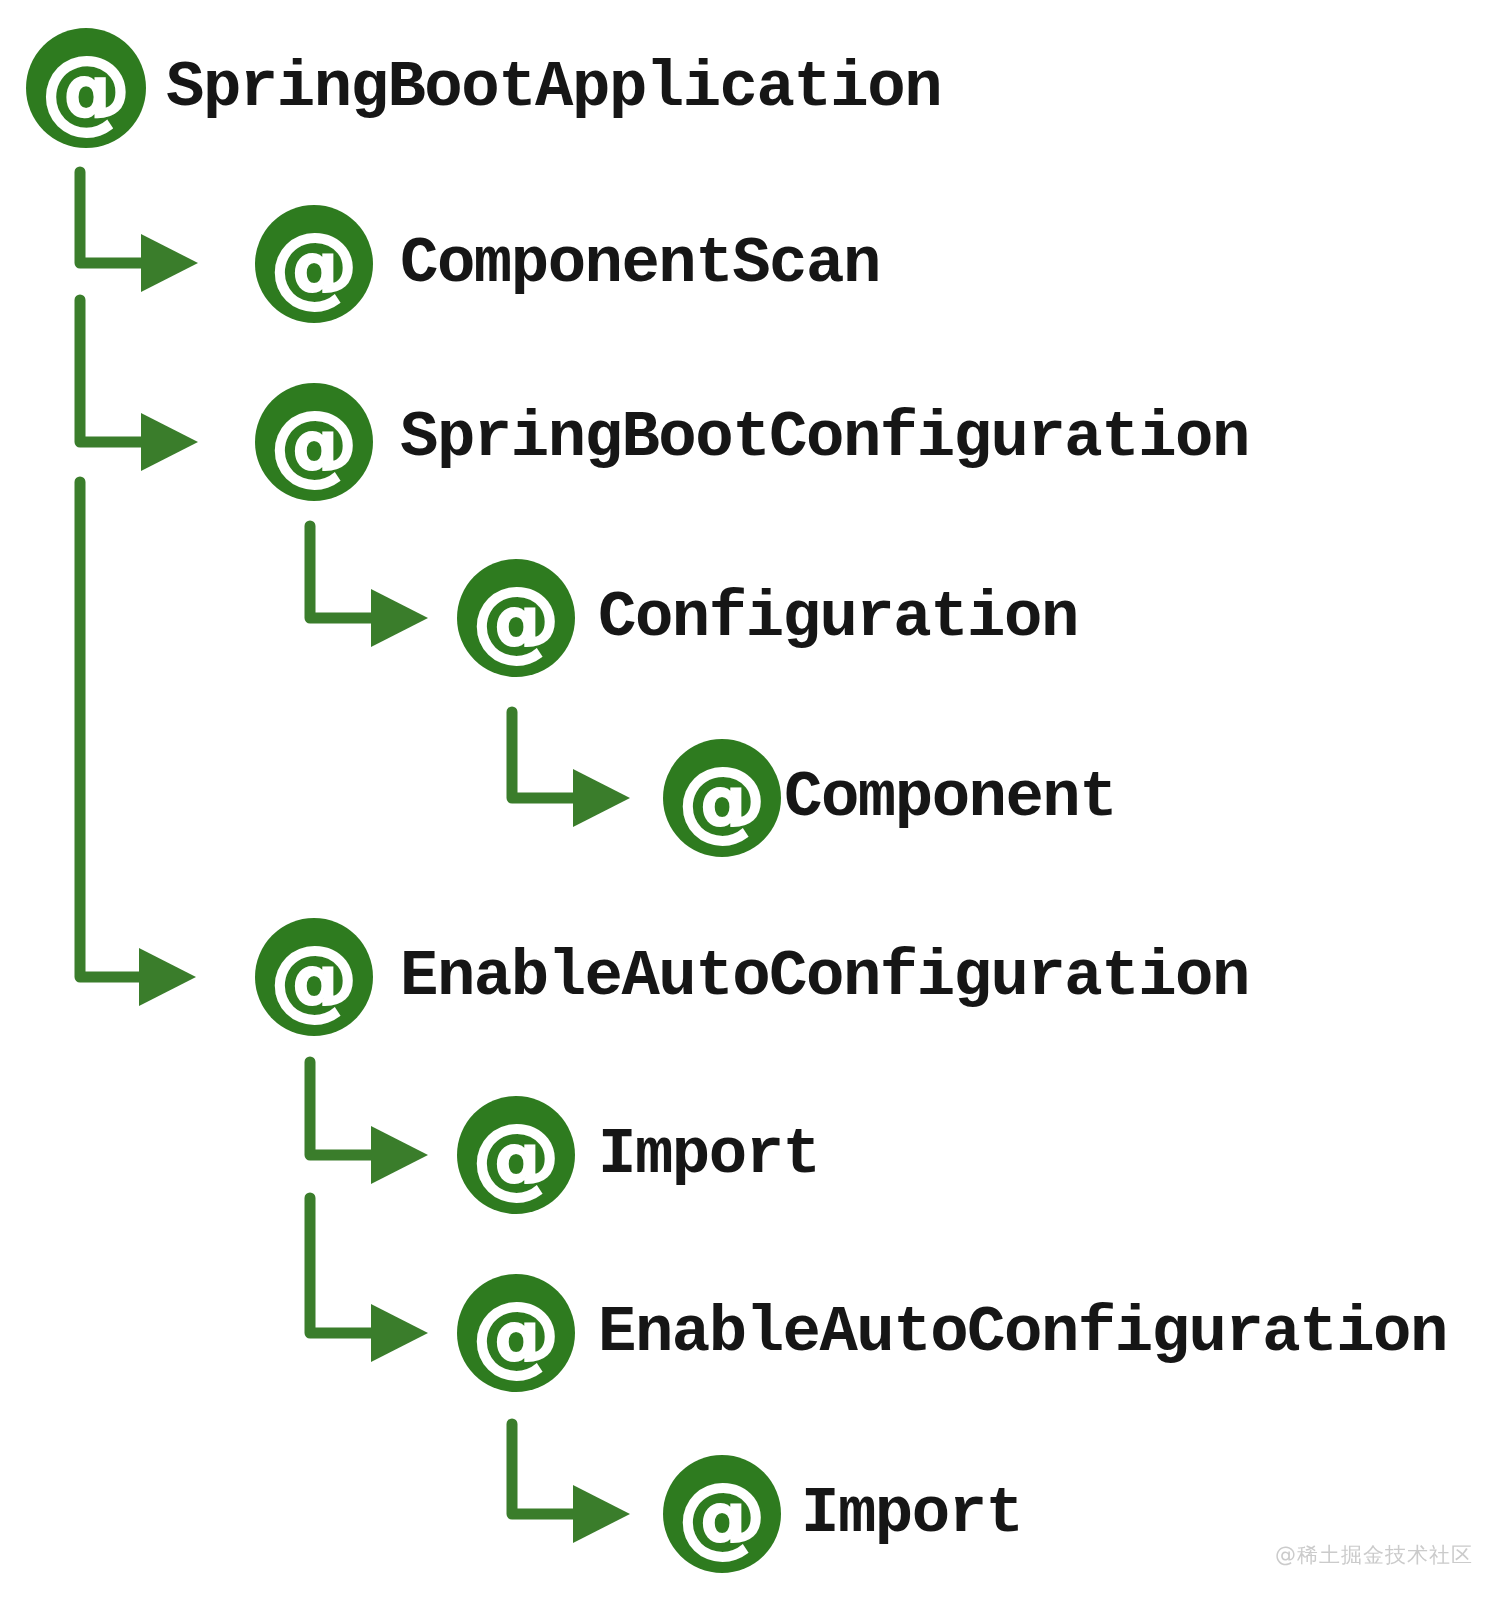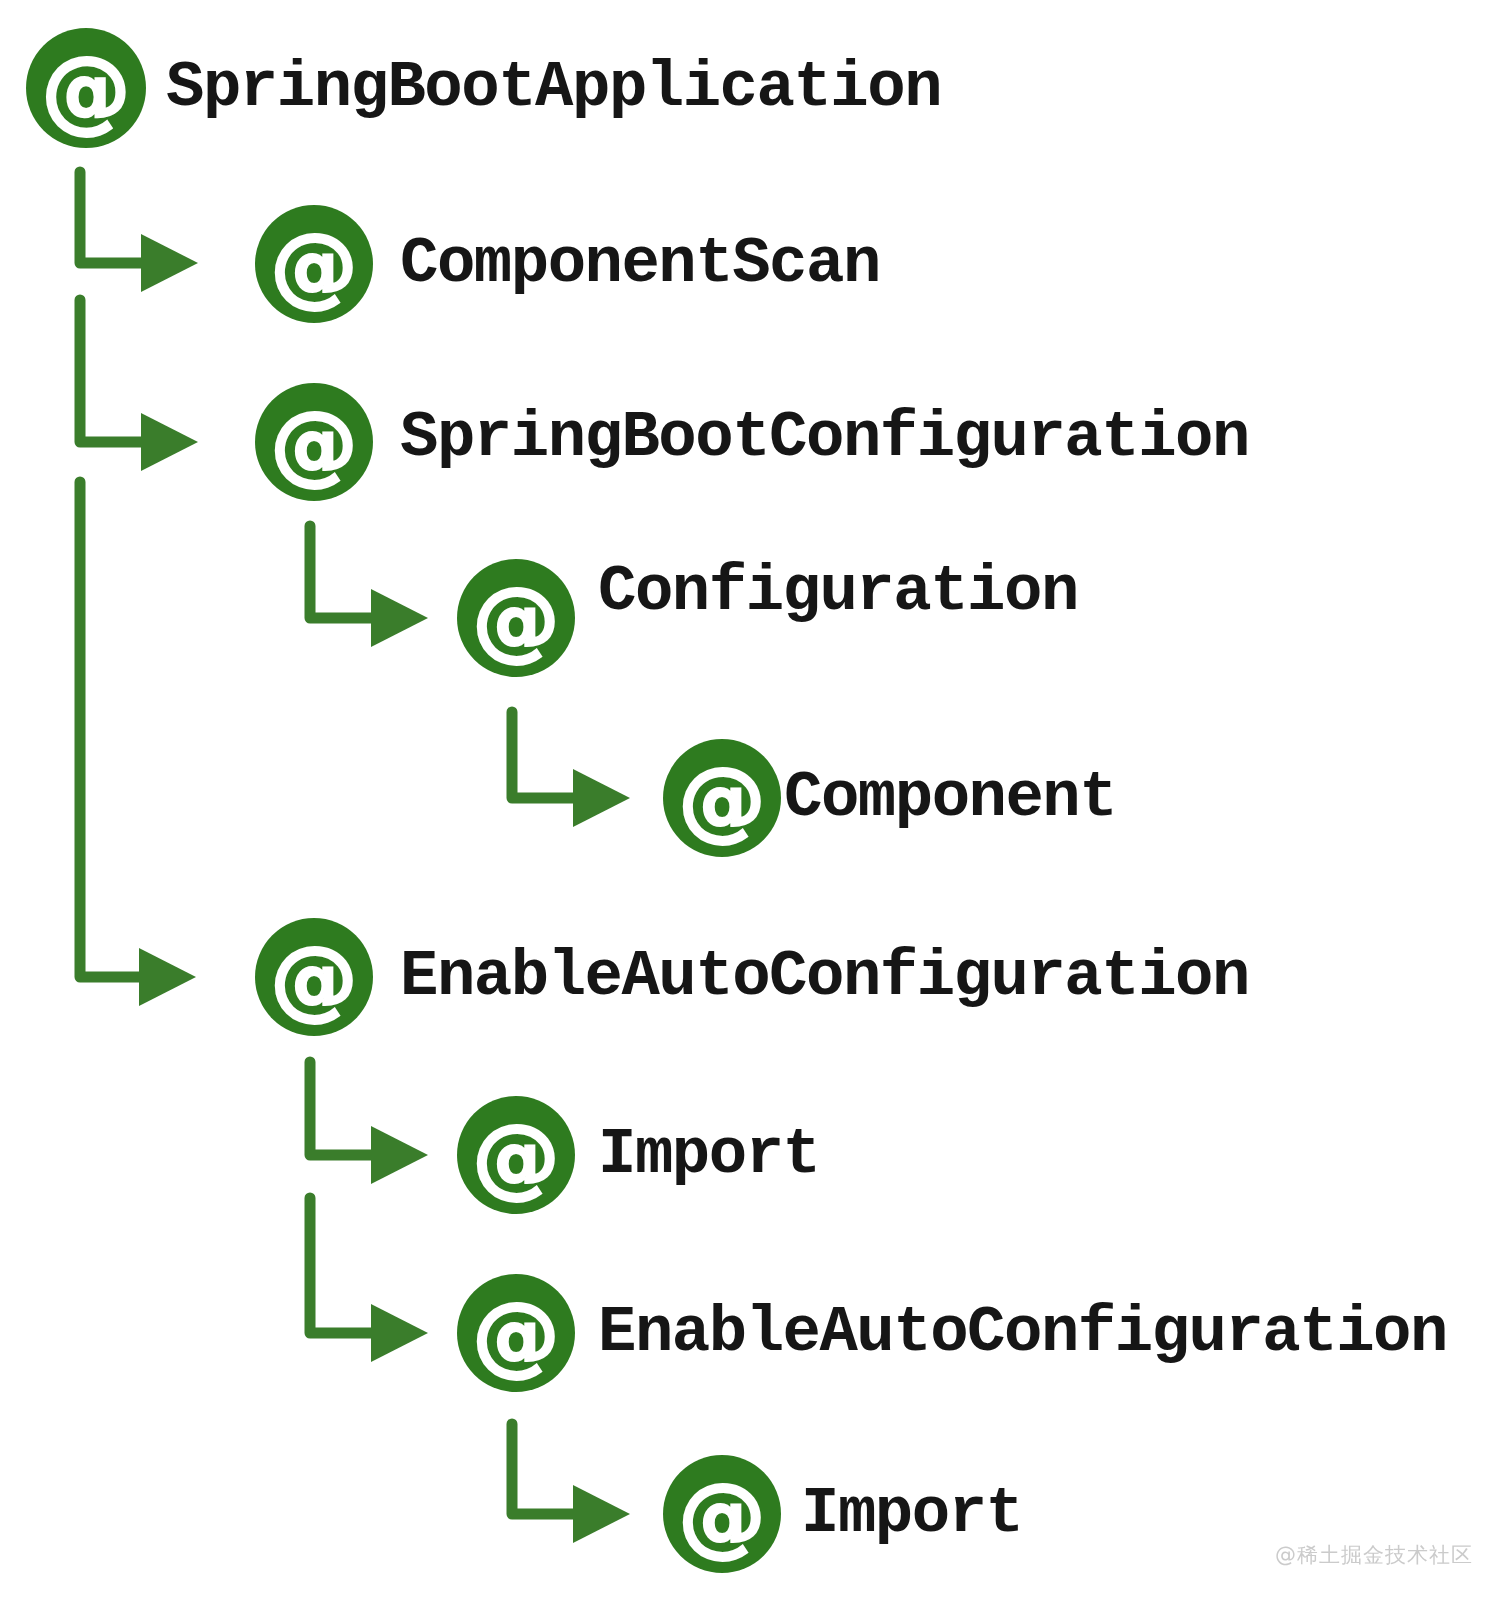--- a/index.html
+++ b/index.html
@@ -112,21 +112,21 @@
     <div class="badge" style="left:255px;top:383px;width:118px;height:118px">
         <span class="at">@</span>
       </div>
     <div class="label" style="left:400px;top:398px">SpringBootConfiguration</div>
   </div>
 
   <div class="node">
     <div class="badge" style="left:457px;top:559px;width:118px;height:118px">
         <span class="at">@</span>
       </div>
-    <div class="label" style="left:598px;top:552px">Configuration</div>
+    <div class="label" style="left:598px;top:578px">Configuration</div>
   </div>
 
   <div class="node">
     <div class="badge" style="left:663px;top:739px;width:118px;height:118px">
         <span class="at">@</span>
       </div>
     <div class="label" style="left:784px;top:758px">Component</div>
   </div>
 
   <div class="node">

